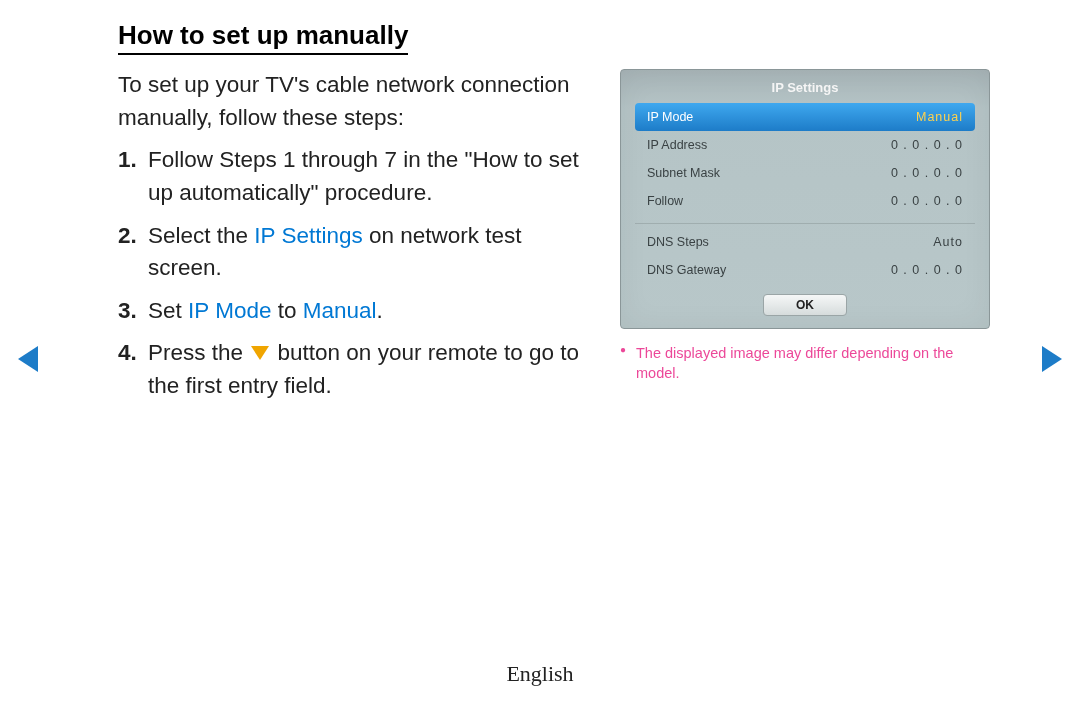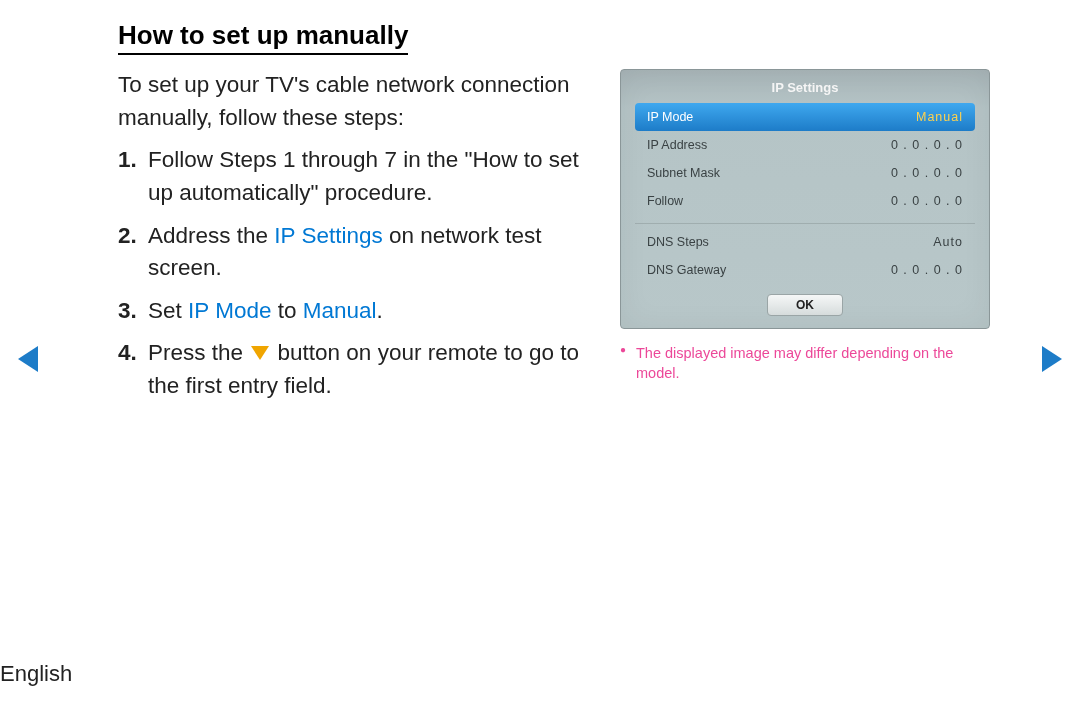--- a/index.html
+++ b/index.html
@@ -76,21 +76,21 @@
   .panel-row.selected {
     background: linear-gradient(#3fa8ef, #1d7cc8);
     color: #fff;
     border-radius: 4px;
   }
   .panel-row.selected .row-val { color: #ffd24d; }
   .row-val { letter-spacing: 1px; }
   .divider { height: 1px; background: rgba(0,0,0,0.12); margin: 8px 0 4px; }
   .ok-btn {
     display: block;
-    width: 76px;
+    width: 84px;
     margin: 10px auto 0;
     text-align: center;
     background: linear-gradient(#f5f7f7, #d6dcdc);
     border: 1px solid #9aa5a6;
     border-radius: 4px;
     padding: 3px 0;
     font-size: 12px;
     font-weight: bold;
     color: #222;
   }
@@ -125,41 +125,43 @@
     right: 18px;
     border-top: 13px solid transparent;
     border-bottom: 13px solid transparent;
     border-left: 20px solid #1d7cc8;
   }
   .footer {
     position: absolute;
     bottom: 18px;
     left: 0;
     width: 100%;
+    text-align: center;
     font-size: 22px;
     color: #222;
+    font-family: Liberation Serif, serif;
   }
 </style>
 </head>
 <body>
 
 <div class="page">
   <div class="title">How to set up manually</div>
 
   <div class="content-row">
     <div class="text-col">
       <div class="intro">To set up your TV's cable network connection manually, follow these steps:</div>
       <ul class="steps">
         <li>
           <span class="num">1.</span>
           <span>Follow Steps 1 through 7 in the "How to set up automatically" procedure.</span>
         </li>
         <li>
           <span class="num">2.</span>
-          <span>Address the </span><span class="hl">IP Settings</span><span> on network test screen.</span>
+          <span>Select the </span><span class="hl">IP Settings</span><span> on network test screen.</span>
         </li>
         <li>
           <span class="num">3.</span>
           <span>Set </span><span class="hl">IP Mode</span><span> to </span><span class="hl">Manual</span><span>.</span>
         </li>
         <li>
           <span class="num">4.</span>
           <span>Press the </span><span class="down-icon"></span><span> button on your remote to go to the first entry field.</span>
         </li>
       </ul>

